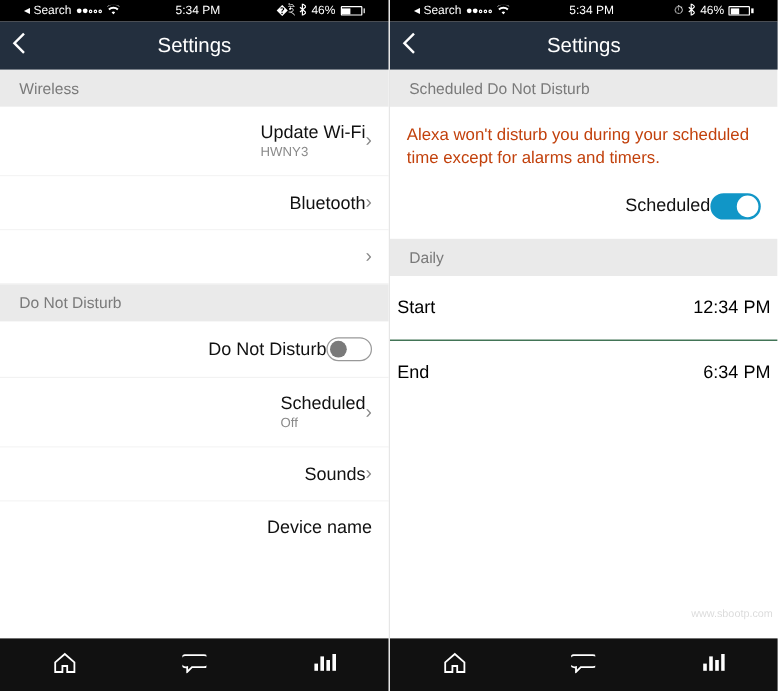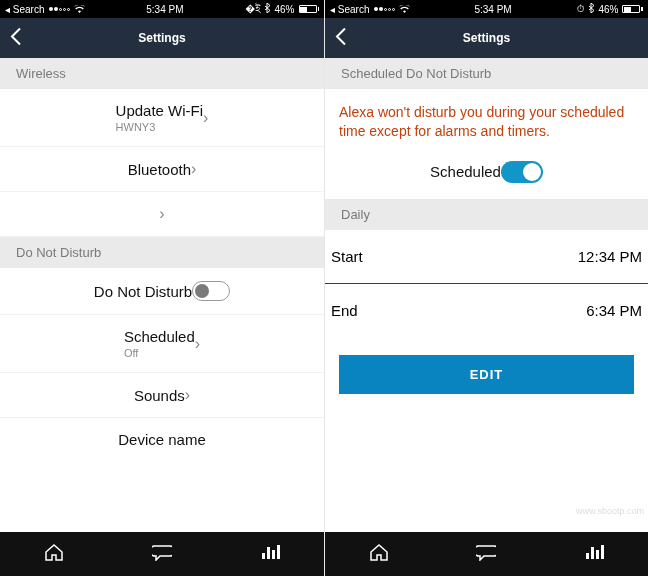--- a/index.html
+++ b/index.html
@@ -1,39 +1,39 @@
 <!DOCTYPE html>
 <html><head>
 <meta charset="utf-8">
 <style>
   * { box-sizing: border-box; margin: 0; padding: 0; font-family: -apple-system, "Helvetica Neue", Arial, sans-serif; }
   body { background: #fff; width: 648px; height: 576px; overflow: hidden; display: flex; }
   .phone { width: 324px; height: 576px; display: flex; flex-direction: column; position: relative; background: #fff; }
   .phone + .phone { border-left: 1px solid #e6e6e6; }
 
   
-  .status-bar { height: 18px; background: #000; color: #fff; display: flex; align-items: center; justify-content: space-between; font-size: 10px; padding: 0 5px; }
+  .status-bar { height: 18px; background: #000; color: #fff; display: flex; align-items: center; justify-content: space-between; font-size: 10px; padding: 0 20px; }
   .sb-left, .sb-right { display: flex; align-items: center; gap: 4px; }
   .dots { display: inline-flex; gap: 1px; align-items: center; }
   .dot { width: 4px; height: 4px; border-radius: 50%; background: #fff; }
   .dot.hollow { background: transparent; border: 1px solid #fff; width: 3px; height: 3px; }
   .battery { display: inline-flex; align-items: center; }
   .battery-body { width: 18px; height: 8px; border: 1px solid #fff; border-radius: 1px; position: relative; }
   .battery-fill { position: absolute; top: 0.5px; left: 0.5px; bottom: 0.5px; width: 46%; background: #fff; }
   .battery-tip { width: 1.5px; height: 4px; background: #fff; margin-left: 1px; }
 
   
   .app-header { height: 40px; background: #232f3e; color: #fff; display: flex; align-items: center; justify-content: center; position: relative; }
   .app-header .back { position: absolute; left: 10px; top: 50%; transform: translateY(-50%); font-size: 20px; line-height: 1; }
-  .app-title { font-size: 12px; font-weight: 700; }
+  .app-title { font-size: 17px; font-weight: 400; }
 
   
   .content { flex: 1; overflow: hidden; background: #fff; }
   .section-head { background: #eaeaea; color: #7a7a7a; font-size: 13px; padding: 8px 16px 8px; }
-  .row { padding: 13px 14px; display: flex; align-items: center; justify-content: center; border-bottom: 1px solid #f2f2f2; background: #fff; }
+  .row { padding: 13px 14px; display: flex; align-items: center; justify-content: flex-end; border-bottom: 1px solid #f2f2f2; background: #fff; }
   .row .left { display: flex; flex-direction: column; }
   .row .title { font-size: 15px; color: #111; }
   .row .sub { font-size: 11px; color: #8a8a8a; margin-top: 2px; }
   .chev { color: #888; font-size: 16px; }
   .row.no-border { border-bottom: none; }
 
   
   .toggle-off { width: 38px; height: 20px; border: 1px solid #999; border-radius: 10px; position: relative; background: #fff; }
   .toggle-off .knob { width: 14px; height: 14px; background: #7a7a7a; border-radius: 50%; position: absolute; top: 2px; left: 2px; }
 
@@ -238,21 +238,20 @@
 
     <div class="time-row">
       <span>Start</span>
       <span>12:34 PM</span>
     </div>
     <div class="time-row">
       <span>End</span>
       <span>6:34 PM</span>
     </div>
 
-    <div class="edit-btn">EDIT</div>
   </div>
 
   <div class="tabbar">
     <span class="tab-icon">
       <svg width="20" height="18" viewBox="0 0 20 18">
           <path d="M2 9 L10 2 L18 9 V17 H12 V12 H8 V17 H2 Z" fill="none" stroke="#fff" stroke-width="1.5"></path>
         </svg>
     </span>
     <span class="tab-icon">
       <svg width="20" height="18" viewBox="0 0 20 18">

